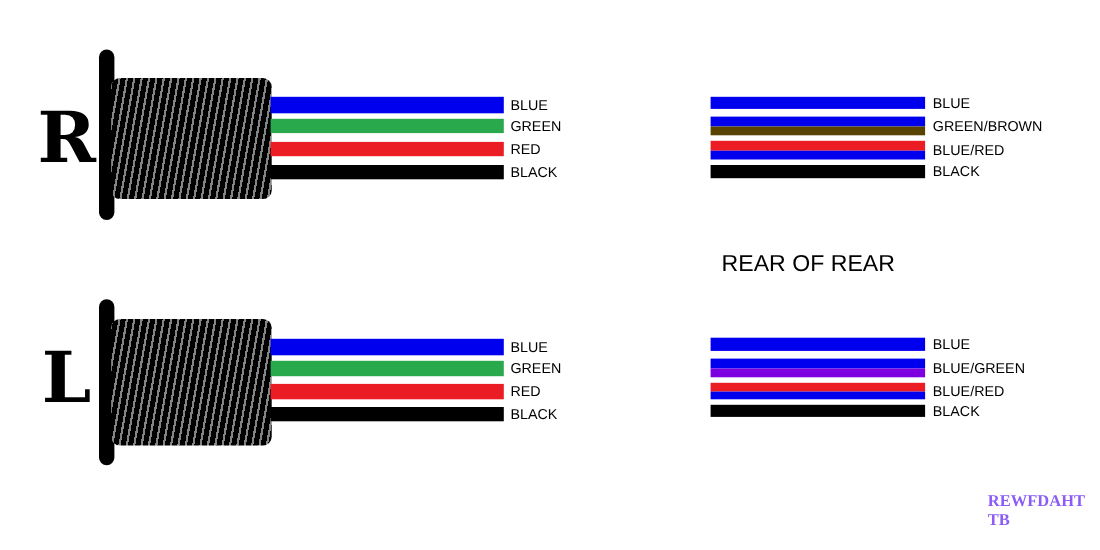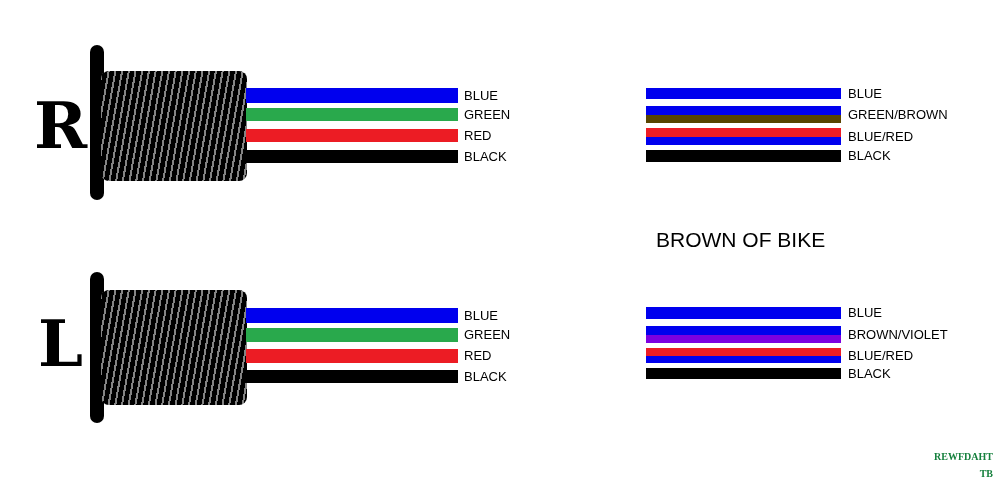--- a/index.html
+++ b/index.html
@@ -22,22 +22,22 @@
   .wire-bar{position:absolute;display:flex;flex-direction:column;}
   .wire-stripe{flex:1 1 auto;}
   .wire-label{
     position:absolute;font-size:13px;line-height:18px;color:#000;
     white-space:nowrap;display:flex;align-items:center;
   }
   .center-label{
     font-size:21px;line-height:22px;color:#000;white-space:nowrap;
   }
   .signature{
-    font-family:"Liberation Serif",serif;font-weight:bold;font-size:10px;
-    line-height:17px;color:#15803d;text-align:right;
+    font-family:"Liberation Serif",serif;font-weight:bold;font-size:15px;
+    line-height:17px;color:#8b5cf6;text-align:left;
   }
 </style>
 </head>
 <body>
 
 <div class="canvas">
 
   <div class="abs connector-letter" style="left:34px;top:94px;">R</div>
   <div class="abs flange" style="left:90px;top:45px;height:155px;"></div>
   <div class="abs thread-body" style="left:101px;top:71px;width:146px;height:110px;"></div>
@@ -104,32 +104,32 @@
     </div>
   <div class="abs">
       <div class="wire-bar" style="left: 646px; top: 307px; width: 195px; height: 12px;">
         <div class="wire-stripe" style="background: rgb(0, 0, 238);"></div>
       </div>
       <div class="wire-label" style="left: 848px; top: 304px; height: 18px;">BLUE</div>
       <div class="wire-bar" style="left: 646px; top: 326px; width: 195px; height: 17px;">
         <div class="wire-stripe" style="background: rgb(0, 0, 238);"></div>
         <div class="wire-stripe" style="background: rgb(125, 0, 224);"></div>
       </div>
-      <div class="wire-label" style="left: 848px; top: 325.5px; height: 18px;">BROWN/VIOLET</div>
+      <div class="wire-label" style="left: 848px; top: 325.5px; height: 18px;">BLUE/GREEN</div>
       <div class="wire-bar" style="left: 646px; top: 348px; width: 195px; height: 15px;">
         <div class="wire-stripe" style="background: rgb(236, 28, 36);"></div>
         <div class="wire-stripe" style="background: rgb(0, 0, 238);"></div>
       </div>
       <div class="wire-label" style="left: 848px; top: 346.5px; height: 18px;">BLUE/RED</div>
       <div class="wire-bar" style="left: 646px; top: 368px; width: 195px; height: 11px;">
         <div class="wire-stripe" style="background: rgb(0, 0, 0);"></div>
       </div>
       <div class="wire-label" style="left: 848px; top: 364.5px; height: 18px;">BLACK</div>
     </div>
 
-  <div class="abs center-label" style="left:656px;top:229px;">BROWN OF BIKE</div>
+  <div class="abs center-label" style="left:656px;top:229px;">REAR OF REAR</div>
 
   <div class="abs signature" style="left:898px;top:448px;width:95px;">
     <div>REWFDAHT</div>
     <div>TB</div>
   </div>
 
 </div>
 
 </body></html>

